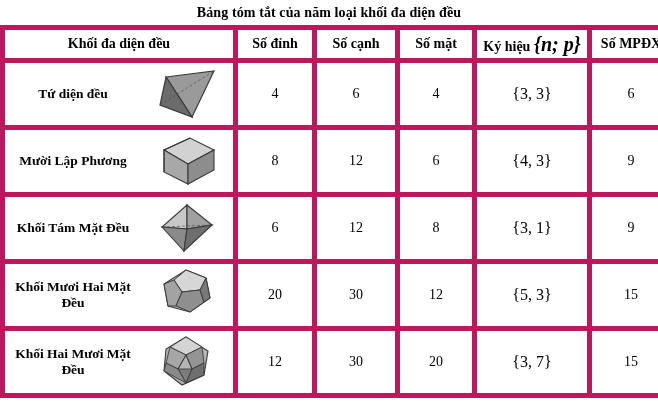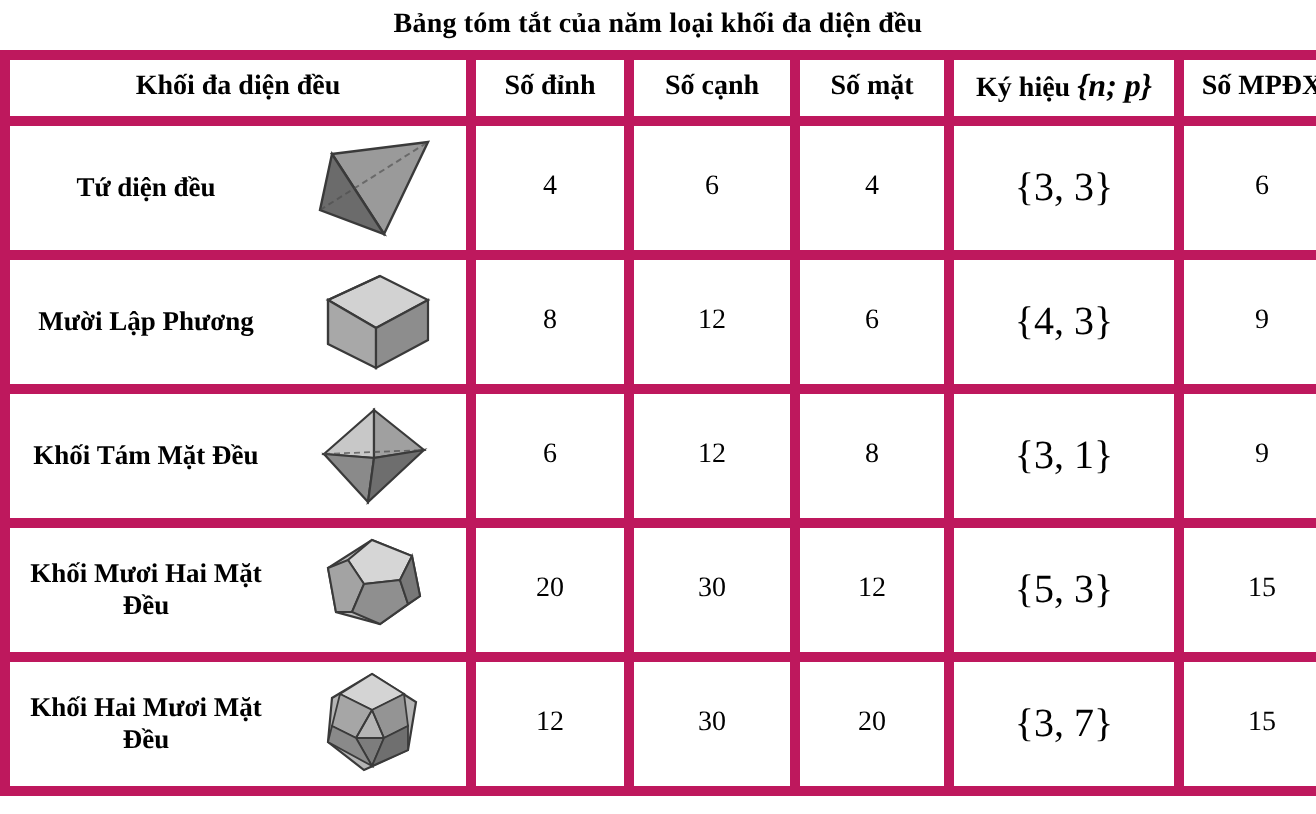--- a/index.html
+++ b/index.html
@@ -80,23 +80,23 @@
   }
   .solid-box {
     flex: 0 0 92px;
     width: 92px;
     height: 62px;
     display: flex;
     align-items: center;
     justify-content: center;
   }
   .num { font-size: 14px; }
-  .sym { font-size: 20px; }
+  .sym { font-size: 16px; }
   .ital { font-style: italic; }
-  .braces { font-size: 16px; }
+  .braces { font-size: 20px; }
 </style>
 </head>
 <body>
 
 <div id="page">
 
   <div id="title">Bảng tóm tắt của năm loại khối đa diện đều</div>
 
   <table>
     <thead>

